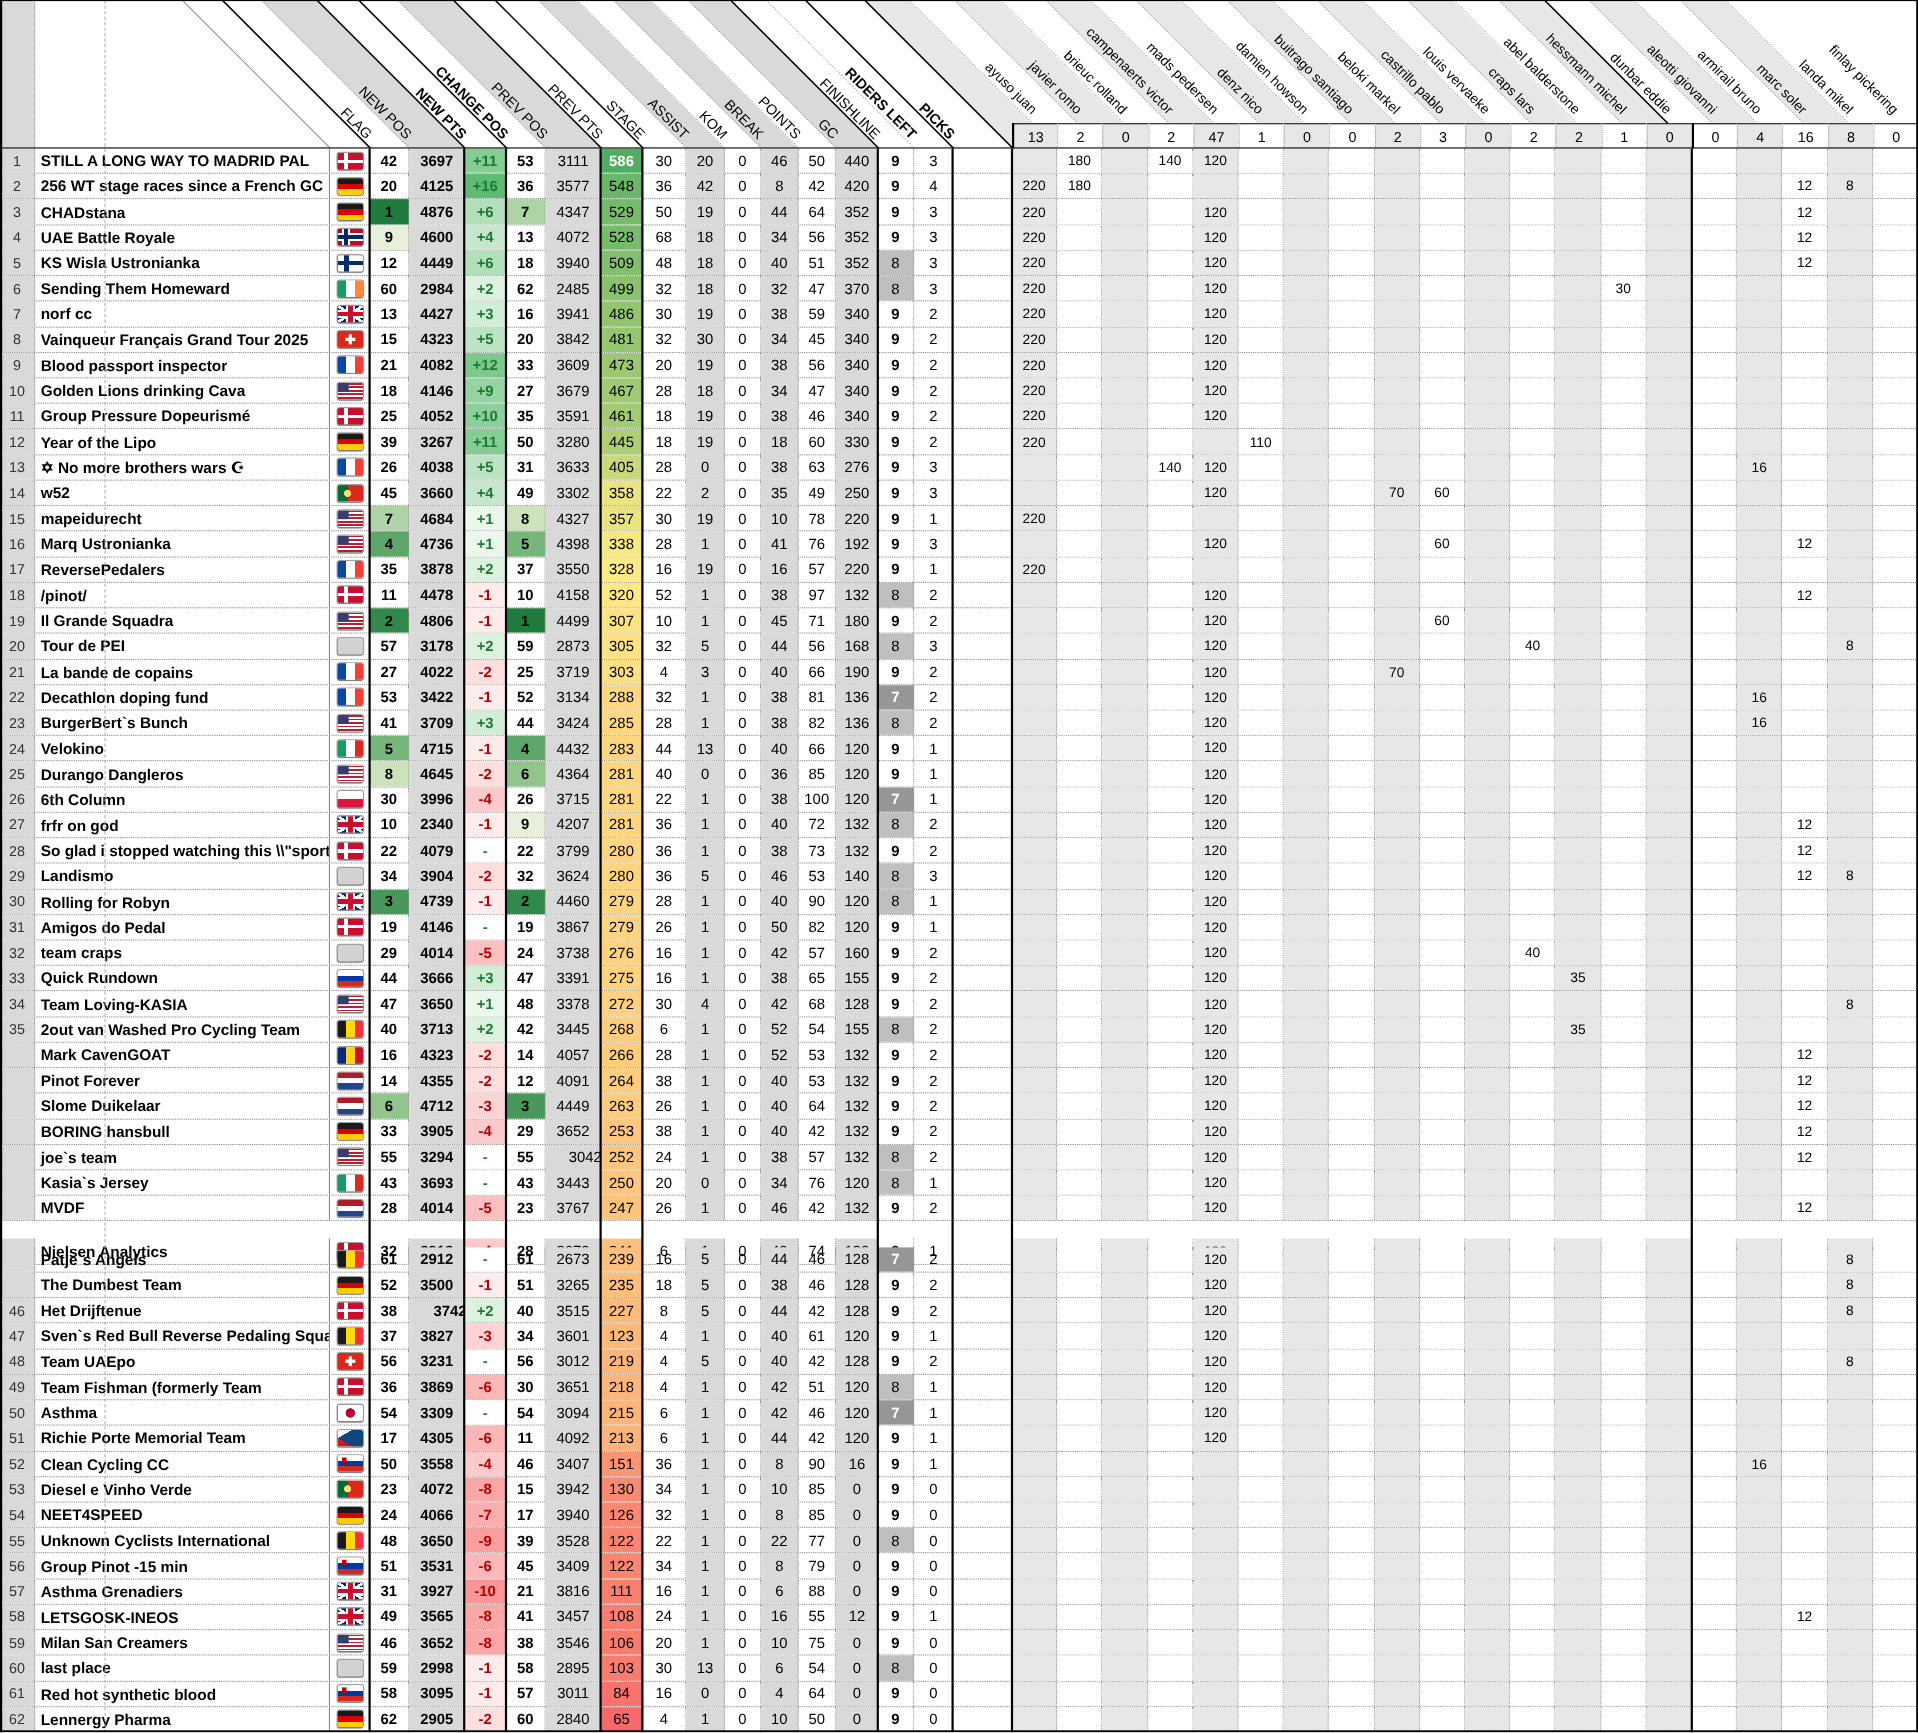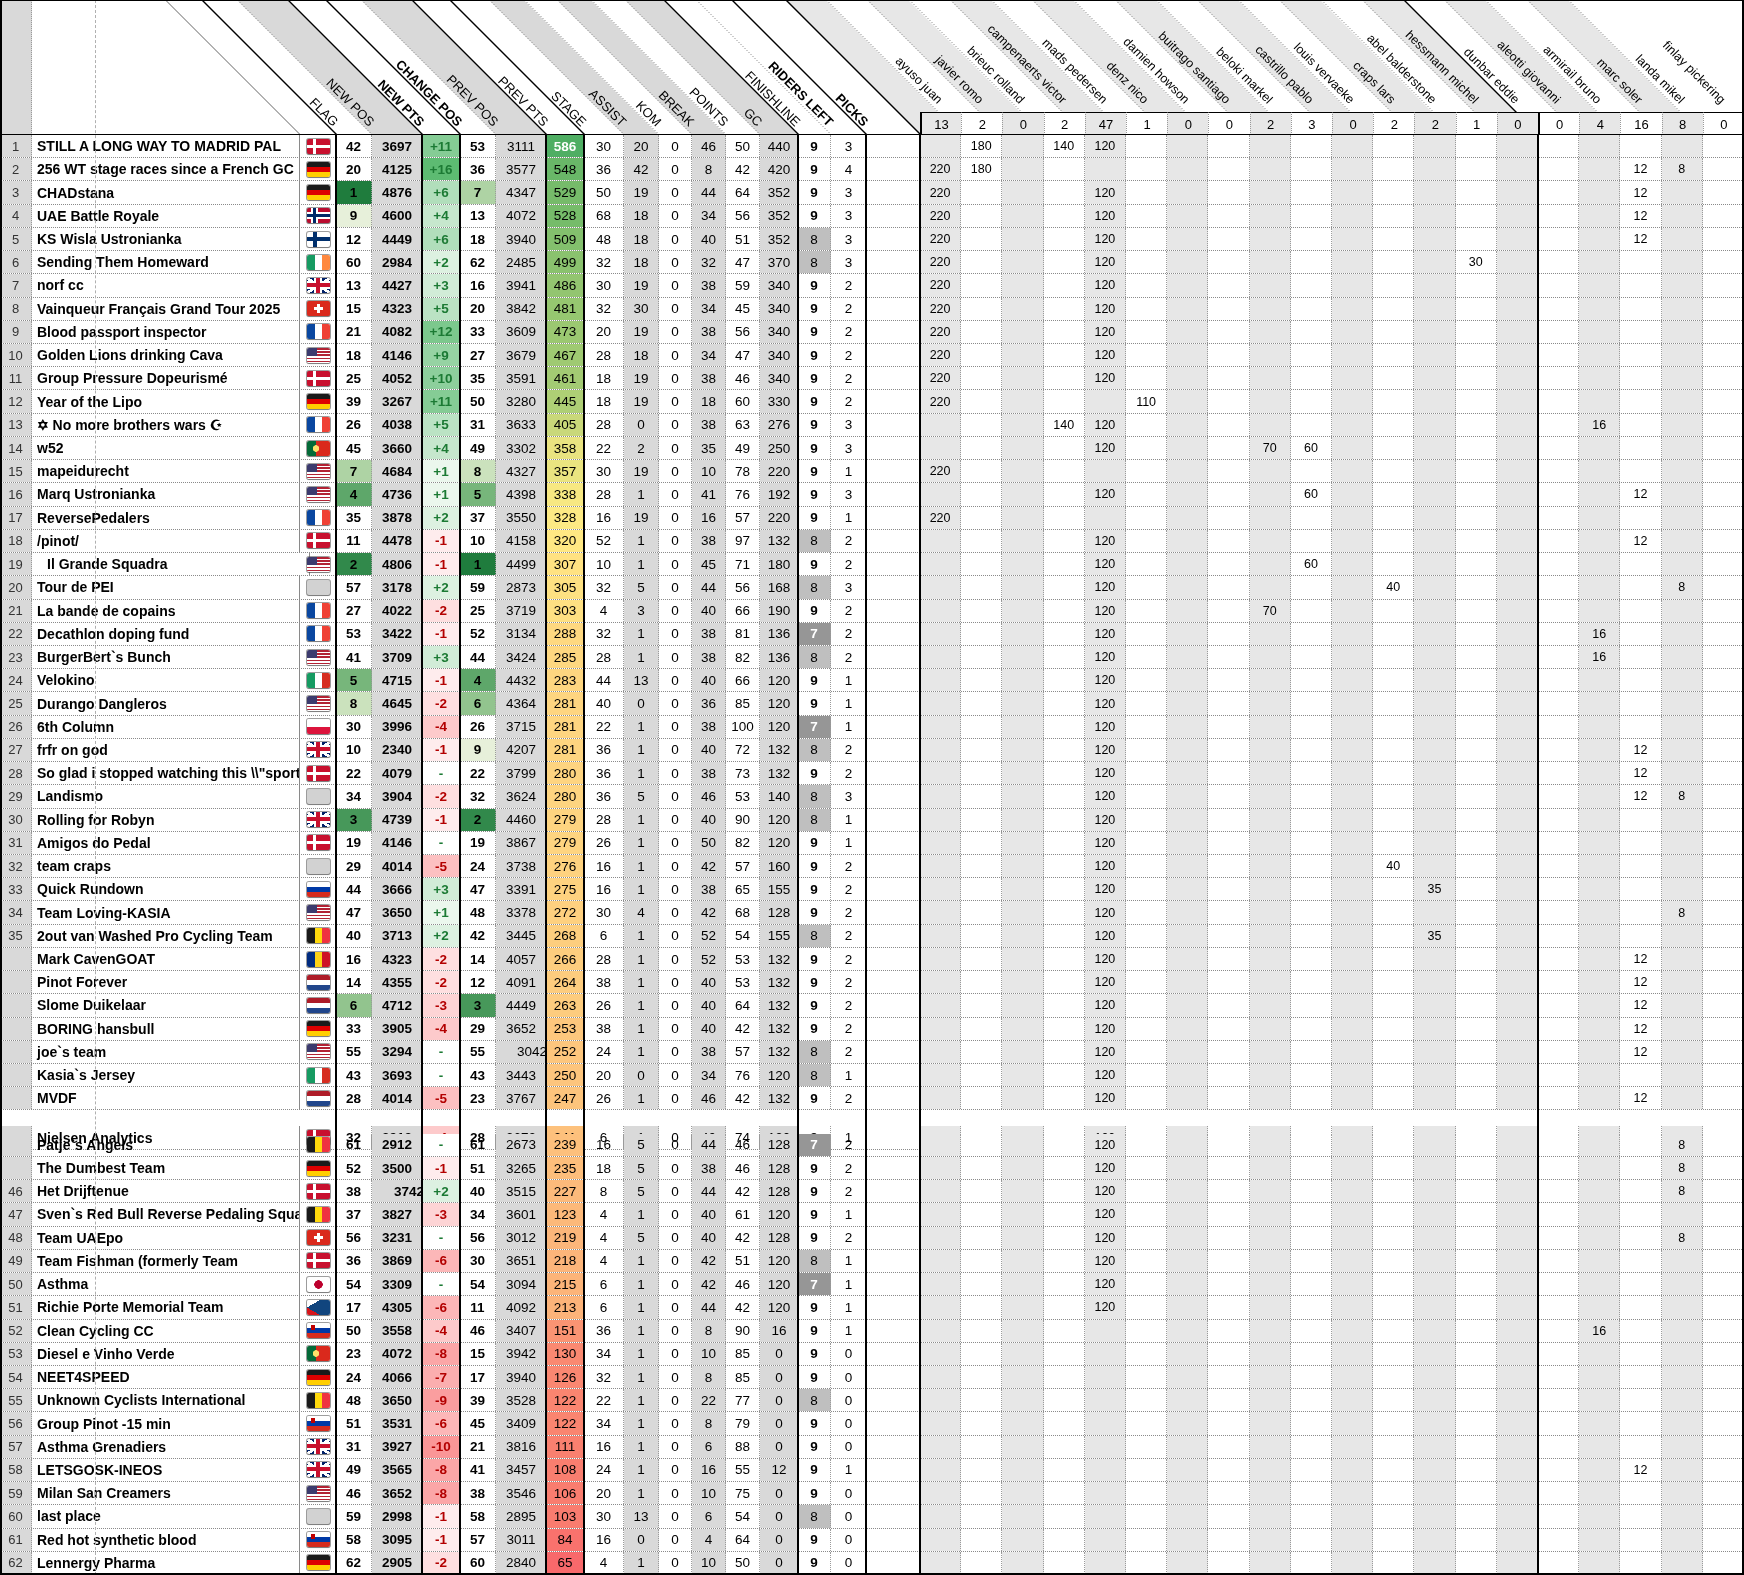--- a/index.html
+++ b/index.html
@@ -894,21 +894,21 @@
         <div class="cell rv dot" style="left: 1455.6px; width: 41.2px; background: rgb(255, 255, 255);"></div>
         <div class="cell rv" style="left: 1496.8px; width: 41.2px; background: rgb(231, 231, 231);"></div>
         <div class="cell rv dot" style="left: 1538px; width: 41.2px; background: rgb(255, 255, 255);"></div>
         <div class="cell rv dot" style="left: 1579.2px; width: 41.2px; background: rgb(231, 231, 231);"></div>
         <div class="cell rv dot" style="left: 1620.4px; width: 41.2px; background: rgb(255, 255, 255);">12</div>
         <div class="cell rv dot" style="left: 1661.6px; width: 41.2px; background: rgb(231, 231, 231);"></div>
         <div class="cell rv" style="left: 1702.8px; width: 41.2px; background: rgb(255, 255, 255);"></div>
       </div>
       <div class="trow" style="top: 418.065px; height: 23.2258px;">
         <div class="cell num dot" style="left: 0px; width: 32px;">19</div>
-        <div class="cell name" style="left: 42px; width: 268px;">Il Grande Squadra</div>
+        <div class="cell name" style="left: 32px; width: 268px;">Il Grande Squadra</div>
         <div class="cell " style="left: 300px; width: 36px;">
           <span class="flag f-us"></span>
         </div>
         <div class="cell bold dot" style="left: 336px; width: 36px; background: rgb(49, 137, 75);">2</div>
         <div class="cell bold gray" style="left: 372px; width: 50px;">4806</div>
         <div class="cell bold" style="left: 422px; width: 38px; background: rgb(254, 236, 237); color: rgb(179, 0, 0);">-1</div>
         <div class="cell bold dot" style="left: 460px; width: 36px; background: rgb(31, 124, 61);">1</div>
         <div class="cell gray" style="left: 496px; width: 50px;">4499</div>
         <div class="cell " style="left: 546px; width: 38px; background: rgb(255, 226, 130);">307</div>
         <div class="cell dot" style="left: 584px; width: 40px;">10</div>

